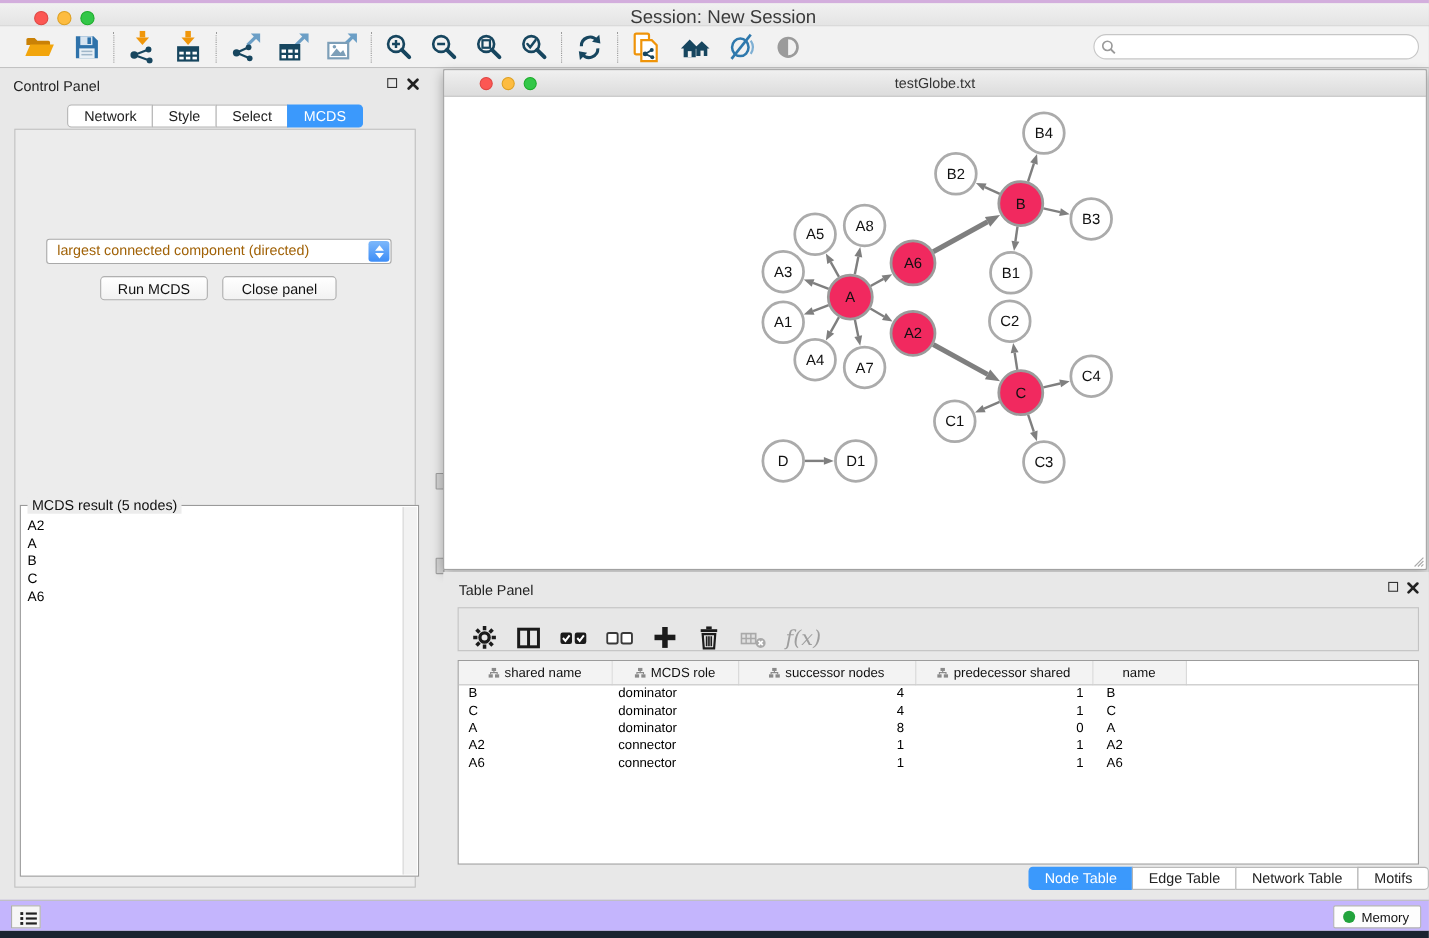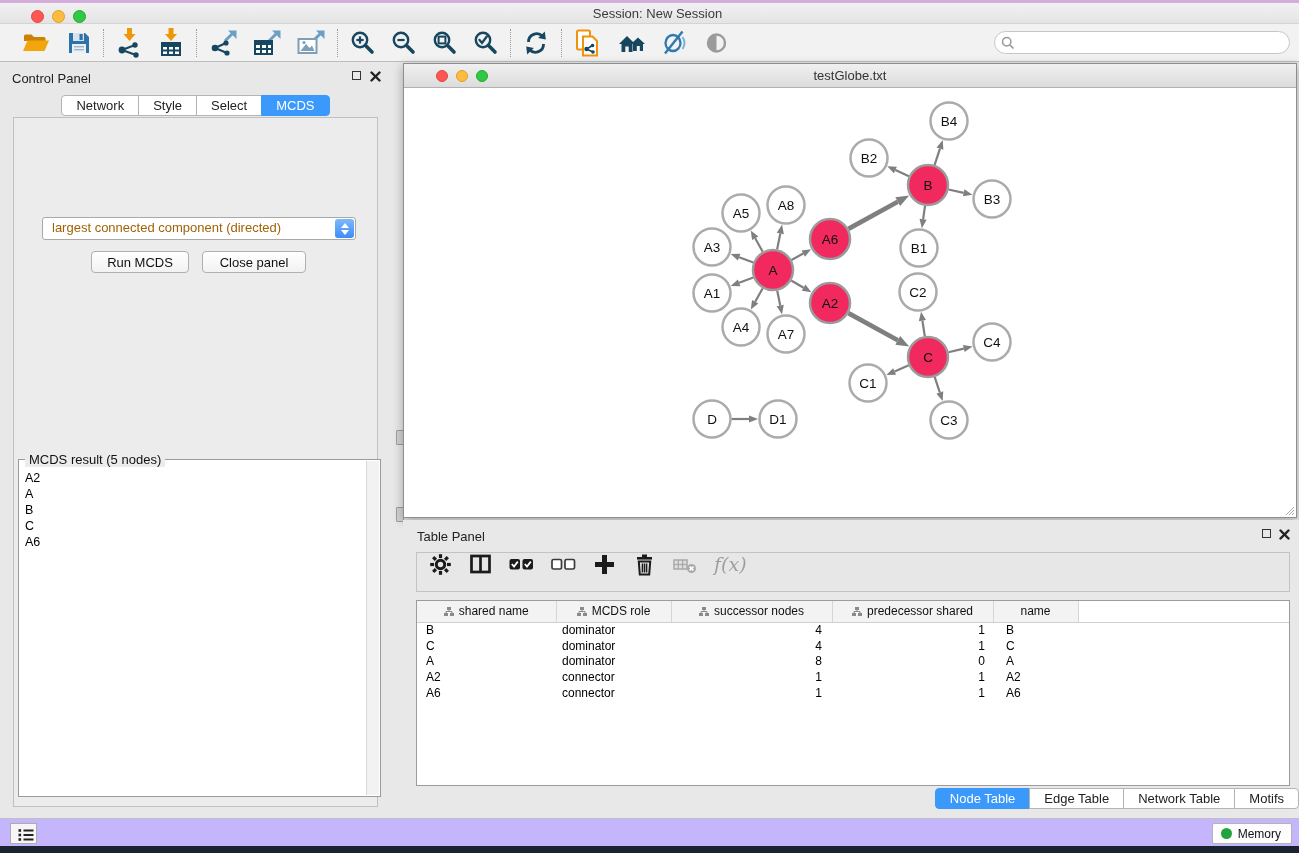--- a/index.html
+++ b/index.html
@@ -5,21 +5,21 @@
   * { margin:0; padding:0; box-sizing:border-box; }
   body { font-family:"Liberation Sans", sans-serif; background:#555; }
   .screen { position:relative; width:1299px; height:853px; overflow:hidden; background:#e8e8e8;
             font-family:"Liberation Sans", sans-serif; color:#222; }
   .desktop-top { position:absolute; left:0; top:0; width:1299px; height:3px; background:#d3aedd; }
   .desktop-bottom { position:absolute; left:0; top:846px; width:1299px; height:7px; background:#1a2430; }
 
   
   .titlebar { position:absolute; left:0; top:3px; width:1299px; height:21px;
               background:linear-gradient(#f1f1f1,#e4e4e4); border-bottom:1px solid #d4d4d4; }
-  .titlebar .title { position:absolute; left:16px; right:0; top:3px; text-align:center; font-size:13px; color:#3a3a3a; }
+  .titlebar .title { position:absolute; left:16px; right:0; top:3px; text-align:center; font-size:17px; color:#3a3a3a; }
   .light { position:absolute; top:7px; width:13px; height:13px; border-radius:50%; }
   .light.red    { left:31px; background:#fc5753; border:1px solid #df4744; }
   .light.yellow { left:52px; background:#fdbc40; border:1px solid #dea123; }
   .light.green  { left:73px; background:#33c748; border:1px solid #1dad2b; }
 
   
   .toolbar { position:absolute; left:0; top:24px; width:1299px; height:38px;
              background:#f2f2f2; border-bottom:1px solid #bdbdbd;
              display:flex; align-items:center; padding-left:10px; }
   .tb-group { display:flex; align-items:center; gap:12px; padding:0 10px; }
@@ -76,21 +76,21 @@
   .nw-light { position:absolute; top:6px; width:12px; height:12px; border-radius:50%; }
   .nw-light.red    { left:32px; background:#fc5753; border:1px solid #df4744; }
   .nw-light.yellow { left:52px; background:#fdbc40; border:1px solid #dea123; }
   .nw-light.green  { left:72px; background:#33c748; border:1px solid #1dad2b; }
   .nw-canvas { position:absolute; left:0; top:24px; width:892px; height:429px; background:#fff; }
   .resize-grip { position:absolute; right:1px; bottom:1px; line-height:0; cursor:nwse-resize; }
 
   
   .table-panel { position:absolute; left:403px; top:520px; width:896px; height:298px; background:#e8e8e8; }
   .tp-toolbar { position:absolute; left:13px; top:32px; width:874px; height:40px; background:#e7e7e7;
-                border:1px solid #c3c3c3; display:flex; align-items:flex-start; gap:17px; padding-left:12px; }
+                border:1px solid #c3c3c3; display:flex; align-items:flex-end; gap:17px; padding-left:12px; }
   .tp-btn { background:none; border:none; padding:0; line-height:0; cursor:pointer; }
   .fx { font-family:"DejaVu Serif", serif; font-style:italic; font-size:19px; color:#9e9e9e; line-height:22px; }
   .tp-tablebox { position:absolute; left:13px; top:80px; width:874px; height:186px; background:#fff;
                  border:1px solid #9c9c9c; overflow:hidden; }
   table.nodetable { border-collapse:collapse; table-layout:fixed; width:100%; font-size:12px; }
   table.nodetable th { background:#f3f3f3; border-bottom:1px solid #cfcfcf; border-right:1px solid #d6d6d6;
                        height:21px; font-weight:normal; color:#111; text-align:center; white-space:nowrap; overflow:hidden; }
   table.nodetable th.filler, table.nodetable td.filler { background:#fff; border:none; border-bottom:1px solid #cfcfcf; }
   table.nodetable td.filler { border-bottom:none; }
   table.nodetable th svg { vertical-align:-2px; margin-right:5px; }

